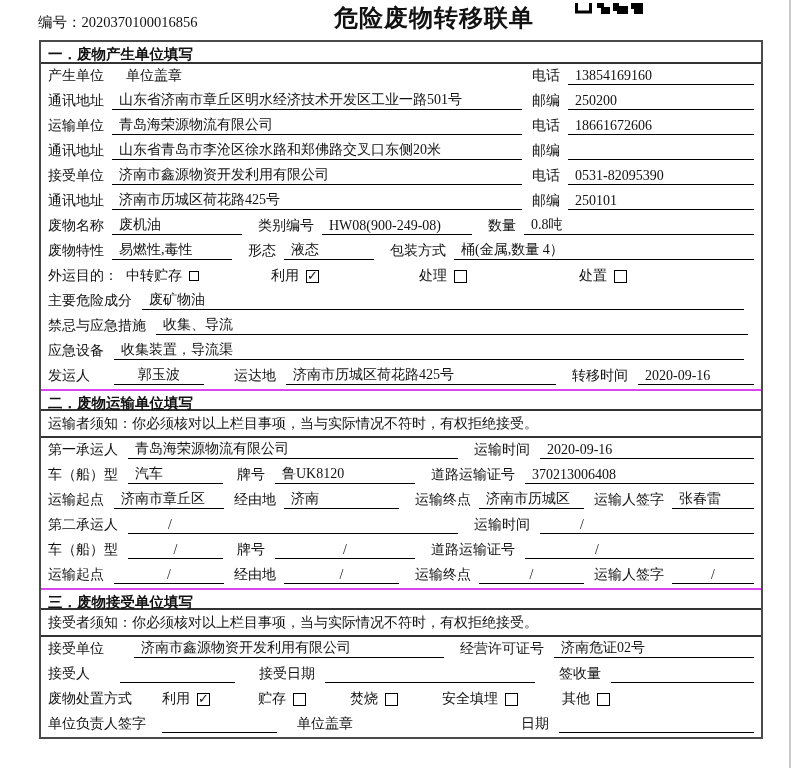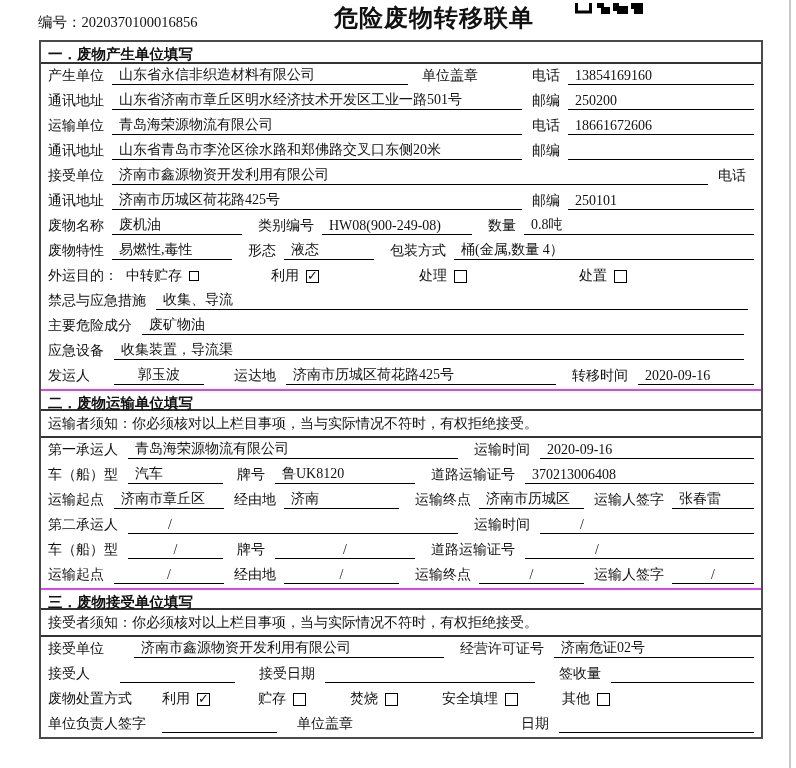--- a/index.html
+++ b/index.html
@@ -66,21 +66,20 @@
     </svg>
   </div>
   <div class="page-edge"></div>
 
   <div class="manifest">
 
     <div class="sec-heading">一．废物产生单位填写</div>
 
     <div class="row">
       <span class="lbl mr8">产生单位</span>
-      <span class="val w296">山东省永信非织造材料有限公司</span>
       <span class="lbl ml14">单位盖章</span>
       <span class="lbl mla mr8">电话</span>
       <span class="val w186">13854169160</span>
     </div>
 
     <div class="row">
       <span class="lbl mr8">通讯地址</span>
       <span class="val fill mr10">山东省济南市章丘区明水经济技术开发区工业一路501号</span>
       <span class="lbl mr8">邮编</span>
       <span class="val w186">250200</span>
@@ -97,20 +96,21 @@
       <span class="lbl mr8">通讯地址</span>
       <span class="val fill mr10">山东省青岛市李沧区徐水路和郑佛路交叉口东侧20米</span>
       <span class="lbl mr8">邮编</span>
       <span class="val w186"></span>
     </div>
 
     <div class="row">
       <span class="lbl mr8">接受单位</span>
       <span class="val fill mr10">济南市鑫源物资开发利用有限公司</span>
       <span class="lbl mr8">电话</span>
+      <span class="val w186">0531-82095390</span>
     </div>
 
     <div class="row">
       <span class="lbl mr8">通讯地址</span>
       <span class="val fill mr10">济南市历城区荷花路425号</span>
       <span class="lbl mr8">邮编</span>
       <span class="val w186">250101</span>
     </div>
 
     <div class="row">
@@ -145,27 +145,27 @@
         <span>处理</span>
         <span class="cbx" data-checked="false"></span>
       </span>
       <span class="opt" style="margin-left:112px">
         <span>处置</span>
         <span class="cbx" data-checked="false"></span>
       </span>
     </div>
 
     <div class="row">
+      <span class="lbl mr10">主要危险成分</span>
+      <span class="val fill" style="margin-right:10px">废矿物油</span>
+    </div>
+
+    <div class="row">
       <span class="lbl mr10">禁忌与应急措施</span>
       <span class="val fill" style="margin-right:6px">收集、导流</span>
-    </div>
-
-    <div class="row">
-      <span class="lbl mr10">主要危险成分</span>
-      <span class="val fill" style="margin-right:10px">废矿物油</span>
     </div>
 
     <div class="row">
       <span class="lbl mr10">应急设备</span>
       <span class="val fill" style="margin-right:10px">收集装置，导流渠</span>
     </div>
 
     <div class="row">
       <span class="lbl">发运人</span>
       <span class="val w90 ctr ml24">郭玉波</span>

